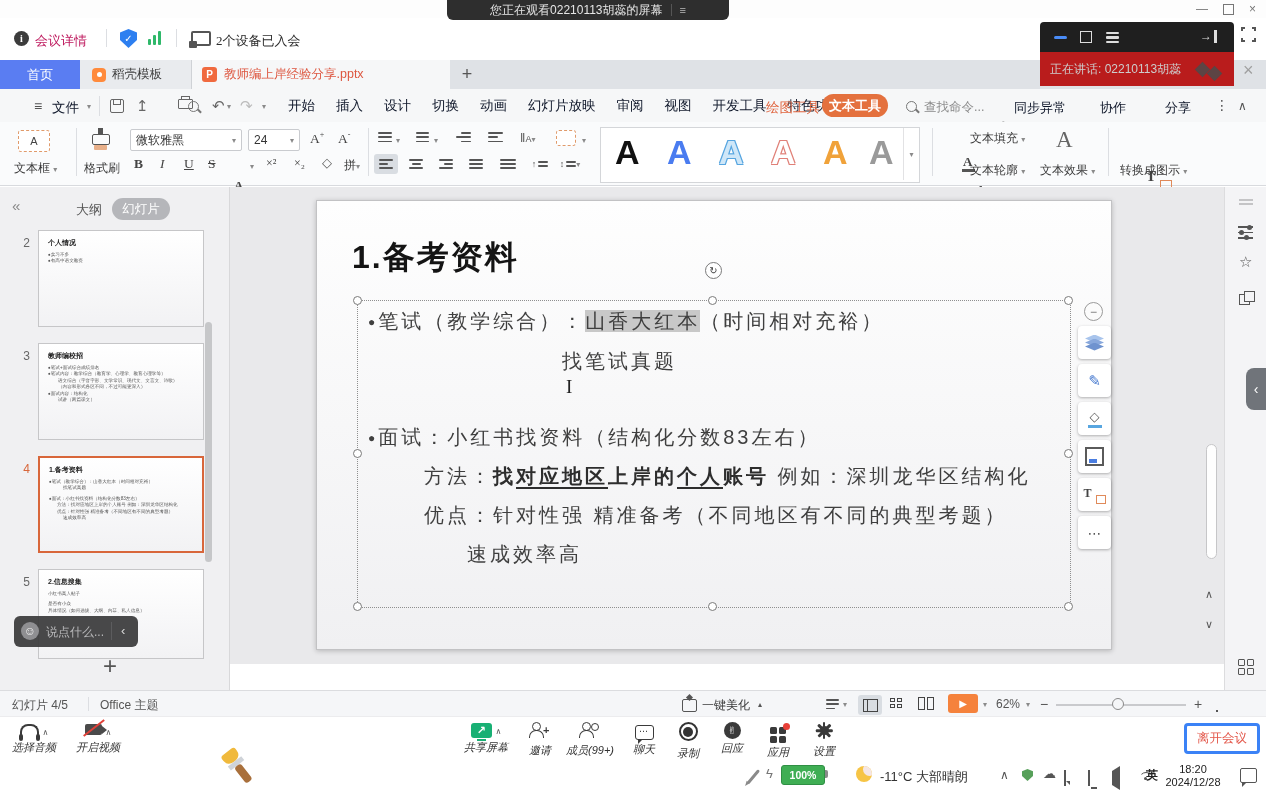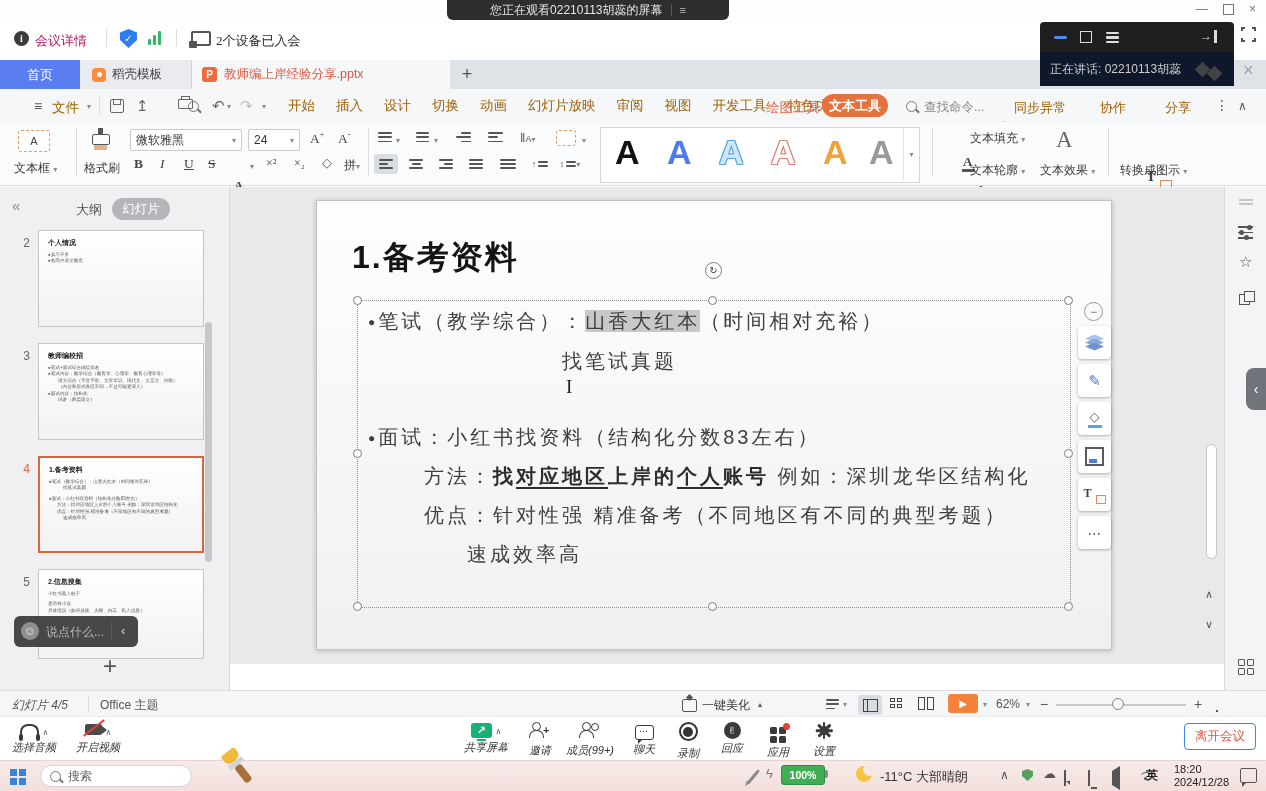--- a/index.html
+++ b/index.html
@@ -26,21 +26,21 @@
   .devmon{width:16px;height:11px;border:2px solid #555;border-radius:2px;position:relative;}
   .devmon::after{content:'';position:absolute;left:-4px;bottom:-4px;width:8px;height:7px;background:#555;border-radius:1px;}
   
   #darkpanel{position:absolute;left:1040px;top:22px;width:194px;height:30px;background:#1f1f1f;border-radius:4px 4px 0 0;z-index:70;}
   #darkpanel .bluebar{position:absolute;left:14px;top:14px;width:13px;height:3px;background:#4a8cf7;border-radius:2px;}
   #darkpanel .sq{position:absolute;left:40px;top:9px;width:10px;height:10px;border:1.6px solid #ddd;}
   #darkpanel .ham i{display:block;width:13px;height:2.2px;background:#ddd;margin:2.6px 0;border-radius:1px;}
   #darkpanel .ham{position:absolute;left:66px;top:7px;}
   #darkpanel .pright{position:absolute;left:160px;top:7px;color:#ddd;font-size:12px;}
   #darkpanel .pright i{display:inline-block;width:2.5px;height:13px;background:#ddd;vertical-align:middle;margin-left:2px;}
-  #speakbar{position:absolute;left:1040px;top:52px;width:194px;height:34px;background:#0f172a;z-index:70;
+  #speakbar{position:absolute;left:1040px;top:52px;width:194px;height:34px;background:#b91c1c;z-index:70;
             display:flex;align-items:center;padding-left:10px;color:#cdcdcd;font-size:12px;box-sizing:border-box;}
   .wm{position:absolute;width:11px;height:11px;background:#4b4b4b;transform:rotate(45deg);opacity:.85;}
   #fsico{position:absolute;left:1241px;top:27px;width:15px;height:15px;z-index:71;}
   #fsico::before{content:'';position:absolute;inset:0;border:2px solid #555;}
   #fsico::after{content:'';position:absolute;left:-2px;top:4px;width:19px;height:7px;background:#fdfdfd;}
   #fsico i{position:absolute;left:4px;top:-2px;width:7px;height:19px;background:#fdfdfd;}
   #xclose{position:absolute;left:1243px;top:60px;font-size:18px;color:#9f9f9f;z-index:71;cursor:pointer;}
   
   #tabbar{position:absolute;left:0;top:60px;width:1266px;height:29px;background:#dfe2e6;}
   .tab{position:absolute;top:0;height:29px;display:flex;align-items:center;box-sizing:border-box;}
@@ -50,21 +50,21 @@
   .docer-ic::after{content:'';width:5px;height:5px;background:#fff;border-radius:50%;}
   #tab-doc{left:192px;width:258px;background:#f6f7f8;padding-left:10px;gap:7px;color:#dd5740;font-size:12.5px;}
   .picon{width:15px;height:15px;border-radius:3px;background:#f06a3f;color:#fff;font-size:10px;font-weight:bold;
          display:flex;align-items:center;justify-content:center;}
   .warnc{width:13px;height:13px;border-radius:50%;border:1.3px solid #e08a4a;color:#e08a4a;font-size:9px;
          display:flex;align-items:center;justify-content:center;box-sizing:border-box;}
   .odot{width:6px;height:6px;border-radius:50%;background:#e08a4a;}
   #tab-add{left:452px;width:30px;justify-content:center;color:#555;font-size:18px;}
   
   #menubar{position:absolute;left:0;top:89px;width:1266px;height:33px;background:#f6f7f8;}
-  .mitem{font-size:13.5px;color:#a16207;cursor:pointer;}
+  .mitem{font-size:13.5px;color:#0f172a;cursor:pointer;}
   #menus{position:absolute;left:288px;top:0;height:33px;display:flex;align-items:center;gap:21px;}
   .qico{font-size:15px;color:#666;}
   .mag{width:9px;height:9px;border:1.6px solid #777;border-radius:50%;position:relative;display:inline-block;}
   .mag::after{content:'';position:absolute;left:8px;top:8px;width:5px;height:1.6px;background:#777;transform:rotate(45deg);}
   .pill{position:absolute;left:822px;top:5px;width:66px;height:23px;border-radius:12px;background:#e4713e;color:#fff;
         font-size:13px;font-weight:bold;display:flex;align-items:center;justify-content:center;}
   .cloudwrap{position:relative;font-size:15px;color:#888;}
   .cloudwrap::after{content:'!';position:absolute;right:-3px;bottom:-1px;width:8px;height:8px;border-radius:50%;
         background:#e98a2b;color:#fff;font-size:7px;display:flex;align-items:center;justify-content:center;}
   .person{width:8px;height:8px;border:1.6px solid #555;border-radius:50%;position:relative;display:inline-block;}
@@ -205,21 +205,21 @@
   .react{width:17px;height:17px;background:#3a3a3a;border-radius:50%;color:#fff;font-size:10px;display:inline-flex;align-items:center;justify-content:center;}
   .appsic{display:inline-grid;grid-template-columns:7px 7px;grid-template-rows:7px 7px;gap:1.5px;position:relative;}
   .appsic i{background:#3a3a3a;border-radius:1.5px;}
   .redbadge{position:absolute;right:-4px;top:-4px;width:7px;height:7px;border-radius:50%;background:#e84038;}
   .gear{position:relative;width:17px;height:17px;display:inline-block;}
   .gear::before{content:'';position:absolute;inset:4px;border:2.2px solid #3a3a3a;border-radius:50%;}
   .gear b{position:absolute;left:7.2px;top:0;width:2.6px;height:17px;background:#3a3a3a;border-radius:1px;}
   .gear b:nth-child(2){transform:rotate(45deg);}
   .gear b:nth-child(3){transform:rotate(90deg);}
   .gear b:nth-child(4){transform:rotate(135deg);}
-  #leavebtn{position:absolute;left:1184px;top:6px;width:70px;height:25px;border:1px solid #3b82f6;border-radius:4px;color:#e3574a;
+  #leavebtn{position:absolute;left:1184px;top:6px;width:70px;height:25px;border:3px solid #3b82f6;border-radius:4px;color:#e3574a;
             font-size:12.5px;display:flex;align-items:center;justify-content:center;background:#fff;cursor:pointer;}
   .careticon{font-size:8px;color:#555;}
   
   #chatov{position:absolute;left:14px;top:616px;width:124px;height:31px;background:rgba(56,56,58,.92);border-radius:6px;z-index:60;}
   #chatov .face{position:absolute;left:7px;top:6px;width:18px;height:18px;border-radius:50%;background:#8f8f92;color:#eee;
                 font-size:12px;display:flex;align-items:center;justify-content:center;}
   #chatov .hint{position:absolute;left:32px;top:8px;font-size:12px;color:#b8b8ba;}
   #chatov .cdiv{position:absolute;left:97px;top:6px;width:1px;height:18px;background:#5c5c5e;}
   #chatov .coll{position:absolute;left:107px;top:7px;color:#d8d8d8;font-size:13px;}
   
@@ -245,21 +245,21 @@
   .trpic{width:12px;height:10px;border:1.5px solid #555;position:relative;}
   .trpic::after{content:'';position:absolute;left:1px;bottom:0;border-top:4px solid transparent;border-left:4px solid #555;
                 border-bottom:0;transform:rotate(180deg);}
   .trmon{width:12px;height:9px;border:1.5px solid #555;position:relative;}
   .trmon::after{content:'';position:absolute;left:2px;bottom:-4px;width:6px;height:2px;background:#555;}
   .trspk{width:0;height:0;border-top:5px solid transparent;border-bottom:5px solid transparent;border-right:8px solid #555;position:relative;}
   .trwifi{position:relative;width:14px;height:10px;overflow:hidden;}
   .trwifi::before{content:'';position:absolute;left:1px;top:1px;width:12px;height:12px;border:1.8px solid #555;border-radius:50%;
                   clip-path:polygon(0 0,100% 0,50% 50%);}
   .trwifi::after{content:'';position:absolute;left:5.5px;top:6px;width:3px;height:3px;background:#555;border-radius:50%;}
-  #clock{position:absolute;left:1162px;top:763px;width:62px;text-align:left;font-size:11px;color:#222;line-height:13px;margin-left:12px;}
+  #clock{position:absolute;left:1162px;top:763px;width:62px;text-align:center;font-size:11px;color:#222;line-height:13px;}
   .notif{position:absolute;left:1240px;top:768px;width:15px;height:13px;border:1.5px solid #555;border-radius:2px;position:absolute;}
   .notif::after{content:'';position:absolute;left:1px;bottom:-5px;border-top:5px solid #555;border-right:5px solid transparent;}
 </style>
 </head>
 <body>
 
 <div id="app">
 
   
   <div id="winbar"></div>
@@ -636,21 +636,21 @@
       </div>
   </div>
   <div id="darktab">
       <span>‹</span>
     </div>
 
   
 
   
   <div id="statusbar">
-    <span class="r" style="left:12px;top:6px;font-style:italic;">幻灯片 4/5</span>
+    <span class="r" style="left:12px;top:6px;">幻灯片 4/5</span>
     <div class="vsep" style="left:88px;top:6px;height:14px;"></div>
     <span class="r" style="left:100px;top:6px;">Office 主题</span>
     <div class="r giftic" style="left:682px;top:8px;"></div>
     <span class="r" style="left:702px;top:6px;color:#3a3a3a;">一键美化</span>
     <span class="r careticon" style="left:758px;top:9px;">▴</span>
     <span class="r bars" style="left:826px;top:8px;">
         <i style="width:13px;"></i>
         <i style="width:13px;"></i>
         <i style="width:9px;"></i>
       </span>
@@ -764,33 +764,20 @@
     <span>正在讲话: 02210113胡蕊</span>
     <span class="wm" style="right:26px;top:12px;"></span>
     <span class="wm" style="right:14px;top:16px;"></span>
   </div>
   <div id="fsico">
       <i></i>
     </div>
   <span id="xclose">×</span>
 
   
-  <div id="taskbar">
-    <div class="r winlogo" style="left:10px;top:8px;">
-        <i></i>
-        <i></i>
-        <i></i>
-        <i></i>
-      </div>
-    <div id="tsearch">
-      <span class="mag"></span>
-      <span>搜索</span>
-    </div>
-
-  </div>
   <div class="brushwrap">
       <div class="bri"></div>
       <div class="fer"></div>
       <div class="hndl"></div>
     </div>
   <span class="pen"></span>
   <span class="r" style="left:766px;top:766px;font-size:13px;color:#777;z-index:3;">ϟ</span>
   <div id="battpill">
       <span>100%</span>
     </div>

